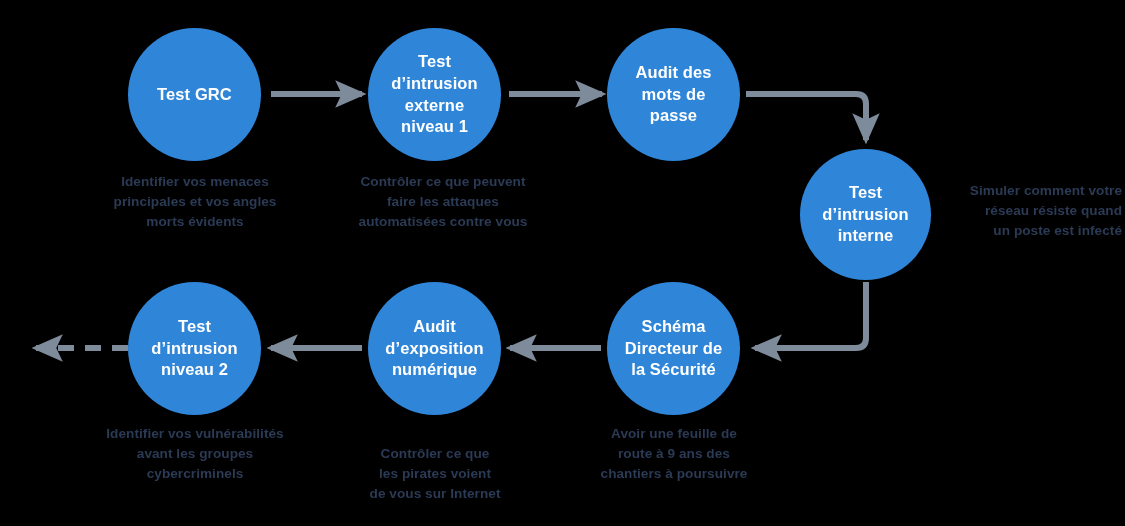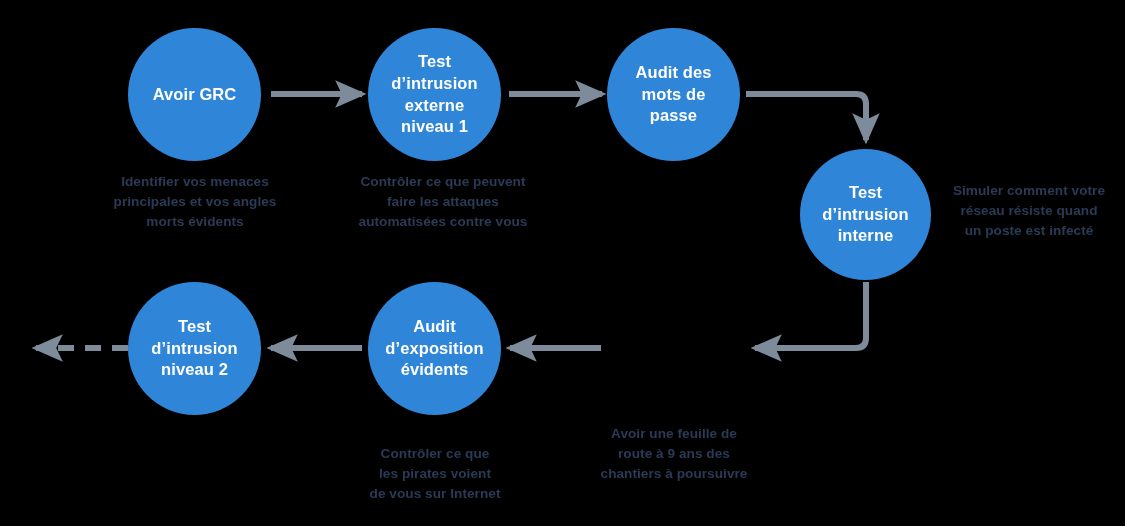--- a/index.html
+++ b/index.html
@@ -74,21 +74,21 @@
     <path d="M 866 282 L 866 338 Q 866 348 856 348 L 755 348" fill="none" stroke="#7e8b9b" stroke-width="6" marker-end="url(#ah)"></path>
 
     <line x1="601" y1="348" x2="510" y2="348" stroke="#7e8b9b" stroke-width="6" marker-end="url(#ah)"></line>
 
     <line x1="362" y1="348" x2="271" y2="348" stroke="#7e8b9b" stroke-width="6" marker-end="url(#ah)"></line>
 
     <line x1="128" y1="348" x2="36" y2="348" stroke="#7e8b9b" stroke-width="6" stroke-dasharray="16 11" marker-end="url(#ah)"></line>
   </svg>
 
   <div class="node" style="left:128px; top:28px; width:133px; height:133px;">
-    <span class="node-label">Avoir GRC</span>
+    <span class="node-label">Test GRC</span>
   </div>
   <div class="caption" style="left:84px; top:172px; width:222px;">Identifier vos menaces
 principales et vos angles
 morts évidents</div>
 
   <div class="node" style="left:368px; top:28px; width:133px; height:133px;">
     <span class="node-label">Test
 d’intrusion
 externe
 niveau 1</span>
@@ -101,36 +101,44 @@
     <span class="node-label">Audit des
 mots de
 passe</span>
   </div>
 
   <div class="node" style="left:800px; top:149px; width:131px; height:131px;">
     <span class="node-label">Test
 d’intrusion
 interne</span>
   </div>
-  <div class="caption" style="left:936px; top:181px; width:186px;">Simuler comment votre
+  <div class="caption" style="left:936px; top:181px; width:186px;text-align:right;">Simuler comment votre
 réseau résiste quand
 un poste est infecté</div>
 
+  <div class="node" style="left:607px; top:282px; width:133px; height:133px;">
+    <span class="node-label">Schéma
+Directeur de
+la Sécurité</span>
+  </div>
   <div class="caption" style="left:563px; top:424px; width:222px;">Avoir une feuille de
 route à 9 ans des
 chantiers à poursuivre</div>
 
   <div class="node" style="left:368px; top:282px; width:133px; height:133px;">
     <span class="node-label">Audit
 d’exposition
-évidents</span>
+numérique</span>
   </div>
   <div class="caption" style="left:324px; top:444px; width:222px;">Contrôler ce que
 les pirates voient
 de vous sur Internet</div>
 
   <div class="node" style="left:128px; top:282px; width:133px; height:133px;">
     <span class="node-label">Test
 d’intrusion
 niveau 2</span>
   </div>
+  <div class="caption" style="left:80px; top:424px; width:230px;">Identifier vos vulnérabilités
+avant les groupes
+cybercriminels</div>
 
 </div>
 
 </body></html>

